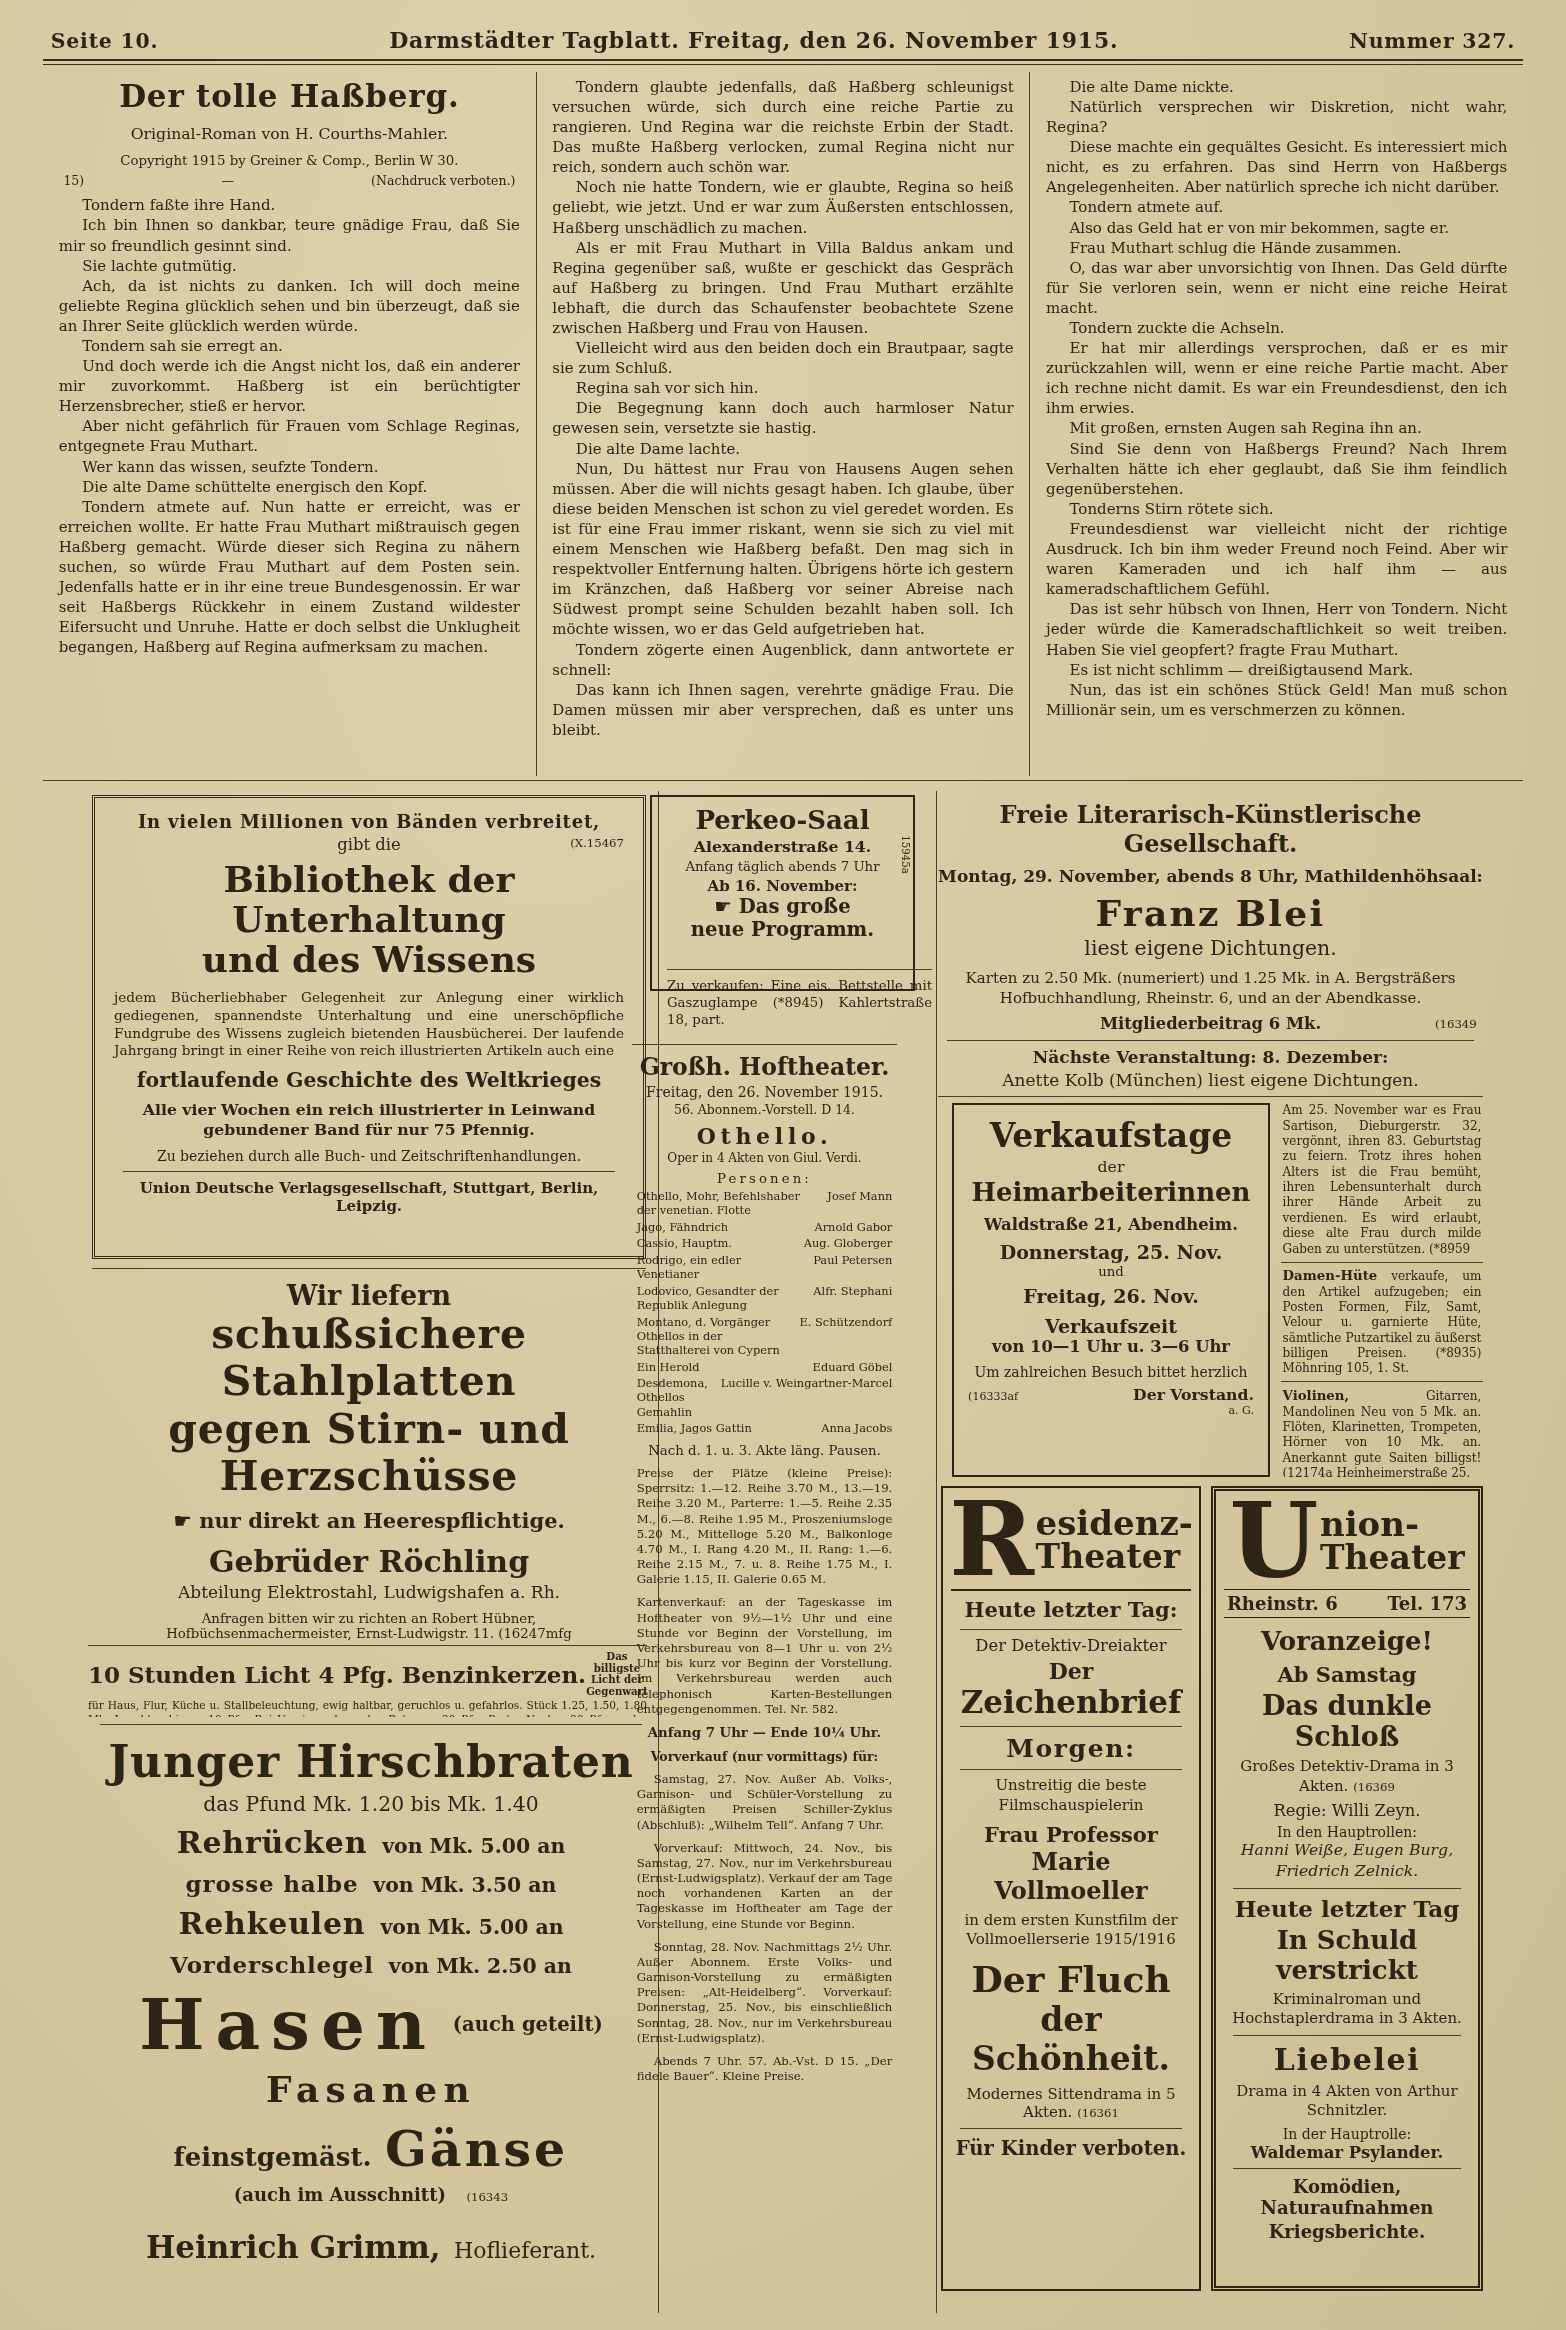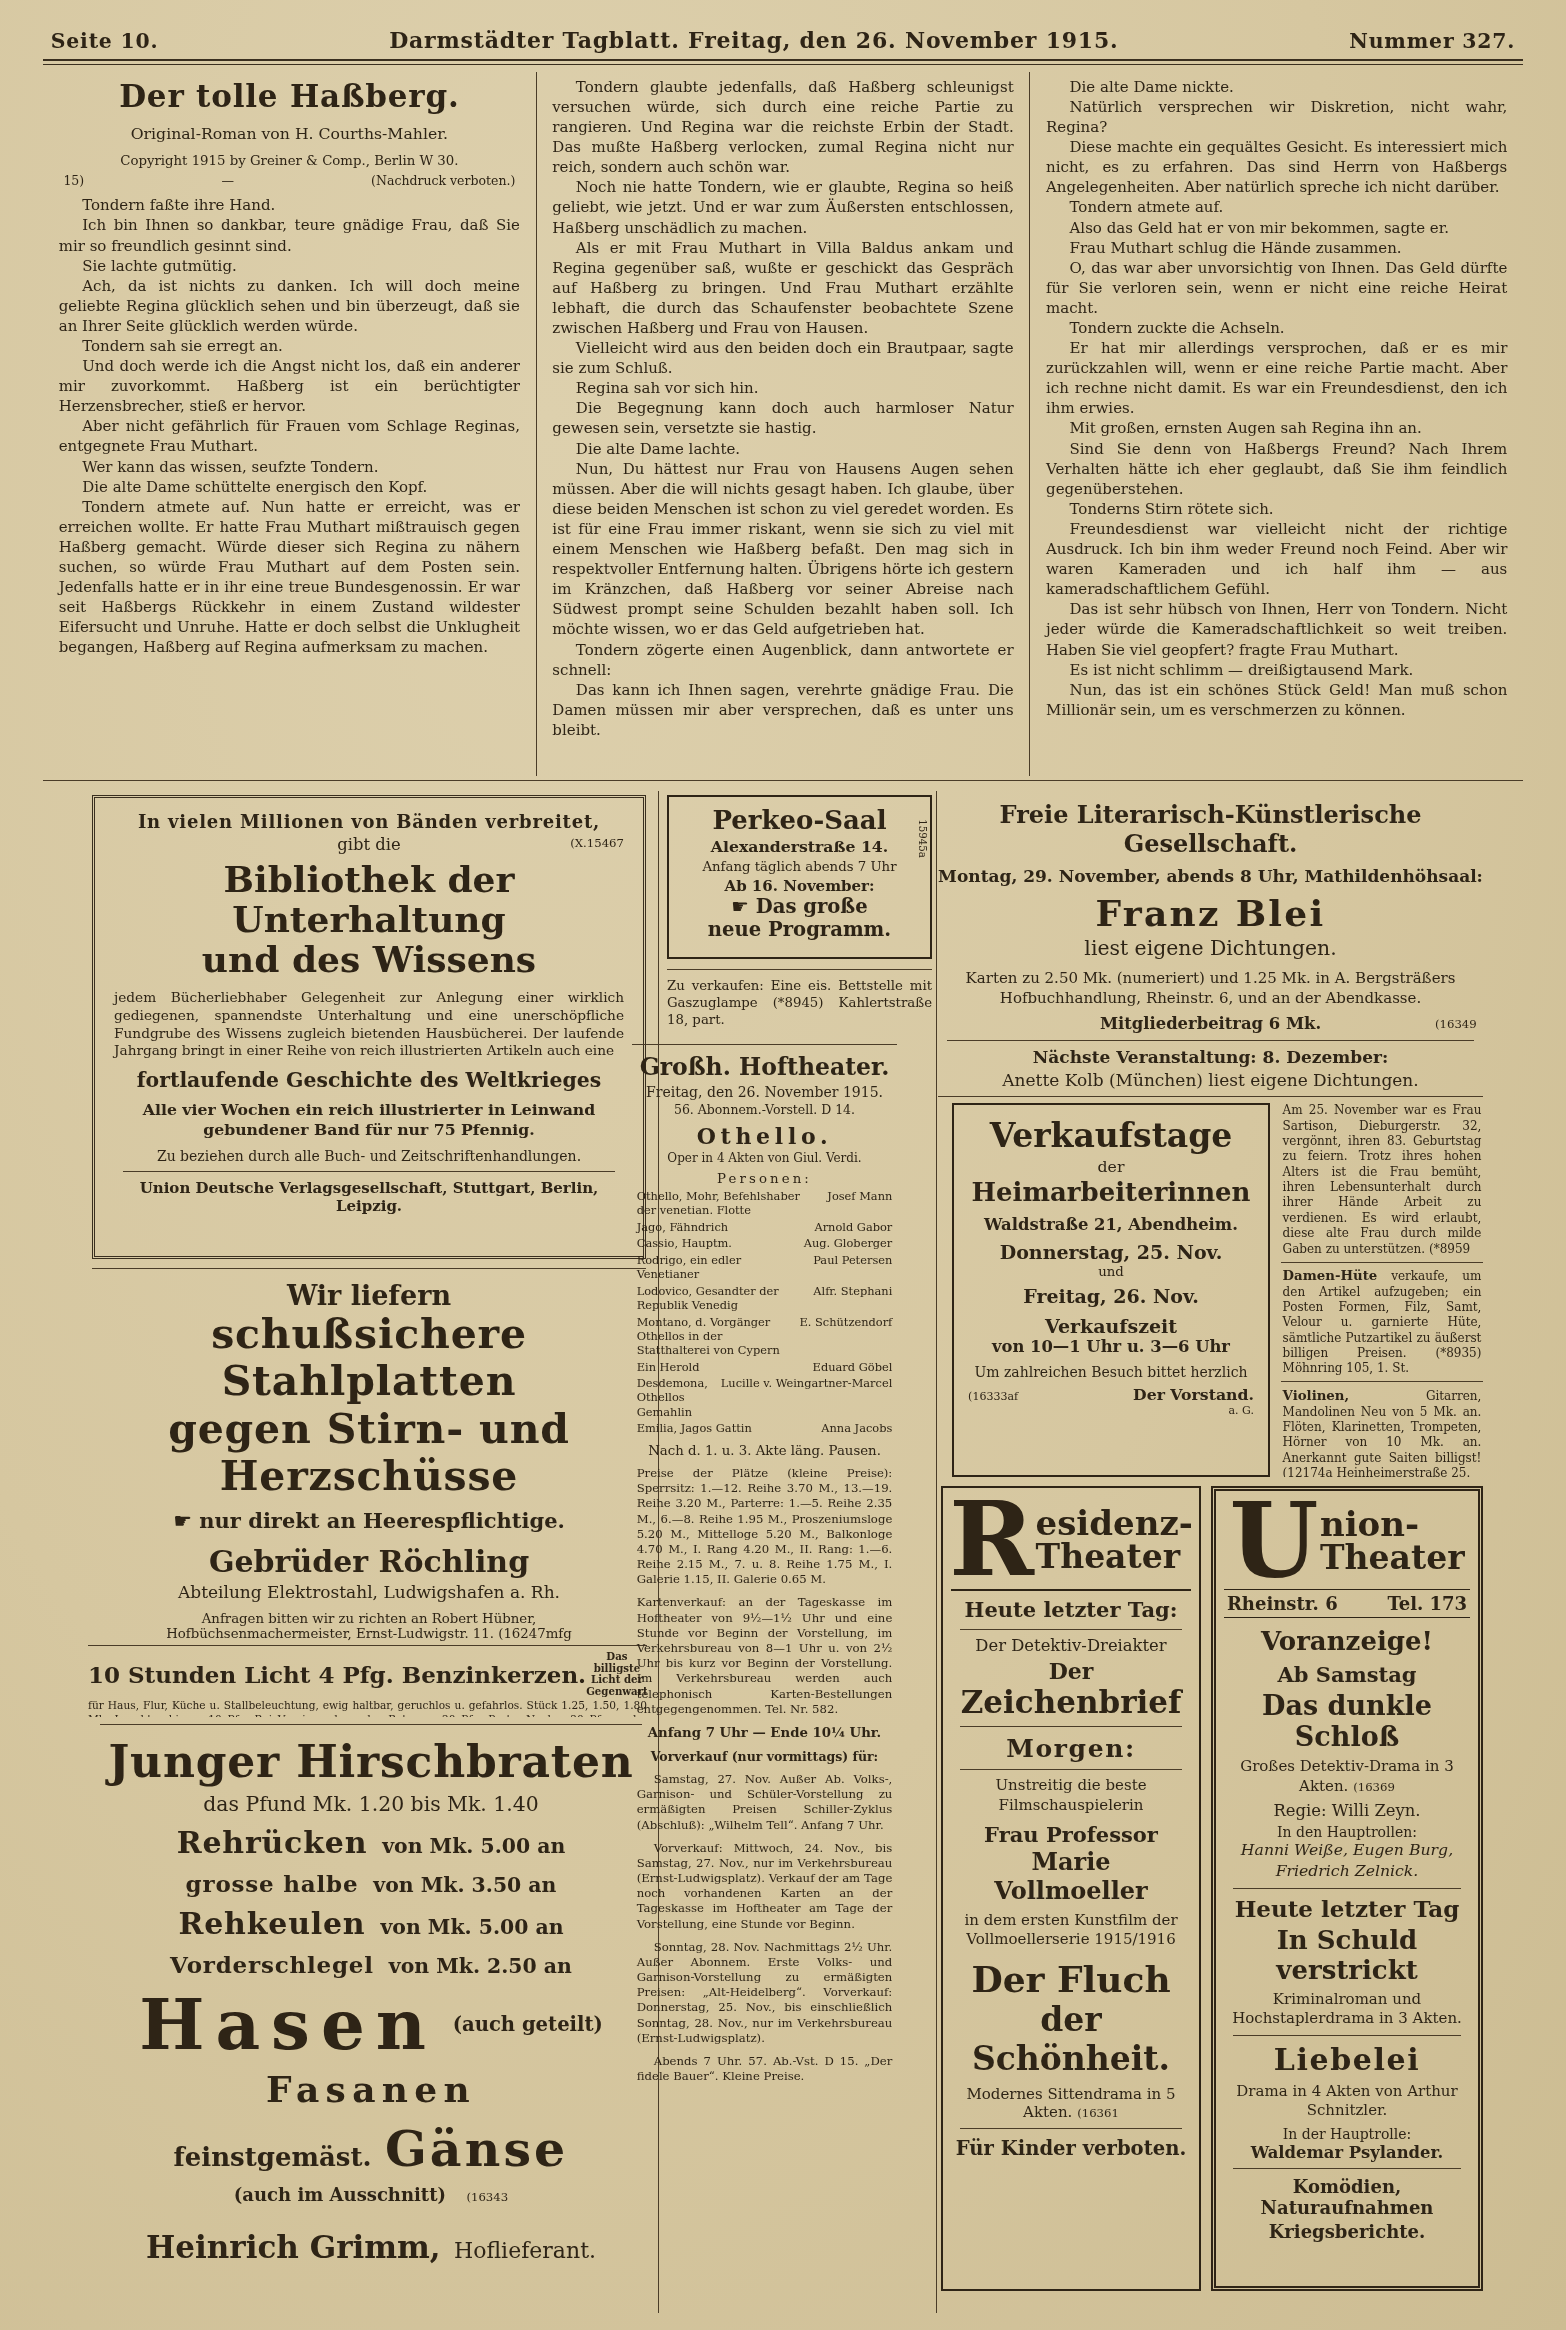--- a/index.html
+++ b/index.html
@@ -87,21 +87,21 @@
   .hir-gaense .pre { font-size:26px; font-weight:bold; }
   .hir-gaense .nm { font-size:49px; font-weight:bold; letter-spacing:3.1px; margin-left:9.4px; }
   .hir-noterow { display:flex; justify-content:center; gap:20.4px; align-items:baseline; margin-top:6.3px; }
   .hir-noterow .n1 { font-size:18px; font-weight:bold; }
   .hir-noterow .rf { font-size:11.7px; }
   .hir-foot { margin-top:24px; }
   .hir-foot .nm { font-size:31px; font-weight:bold; }
   .hir-foot .ti { font-size:22px; margin-left:9.4px; }
 
   
-  .ad-perkeo { left:667px; top:11px; width:265px; height:164px;
+  .ad-perkeo { left:650px; top:11px; width:265px; height:196px;
     border:2.3px solid #2e2416; padding:7.8px 9.4px; text-align:center; position:absolute; }
   .perkeo-title { font-size:26px; font-weight:bold; }
   .perkeo-addr { font-size:15.7px; font-weight:bold; margin-top:1.6px; }
   .perkeo-l1 { font-size:13.3px; margin-top:3.1px; }
   .perkeo-l2 { font-size:15px; font-weight:bold; margin-top:3.1px; }
   .perkeo-big { font-size:19.6px; font-weight:bold; line-height:1.2; }
   .perkeo-ref { position:absolute; right:1.6px; top:50%; font-size:10.2px;
     transform:rotate(90deg) translateX(-50%); transform-origin:right top; }
 
   .ad-zuverkaufen { left:667px; top:185px; width:265px; height:69px;
@@ -383,21 +383,21 @@
           </div>
           <div class="cast-row">
             <span>Cassio, Hauptm.</span>
             <span>Aug. Globerger</span>
           </div>
           <div class="cast-row">
             <span>Rodrigo, ein edler Venetianer</span>
             <span>Paul Petersen</span>
           </div>
           <div class="cast-row">
-            <span>Lodovico, Gesandter der Republik Venedig</span>
+            <span>Lodovico, Gesandter der Republik Anlegung</span>
             <span>Alfr. Stephani</span>
           </div>
           <div class="cast-row">
             <span>Montano, d. Vorgänger Othellos in der Statthalterei von Cypern</span>
             <span>E. Schützendorf</span>
           </div>
           <div class="cast-row">
             <span>Ein Herold</span>
             <span>Eduard Göbel</span>
           </div>

